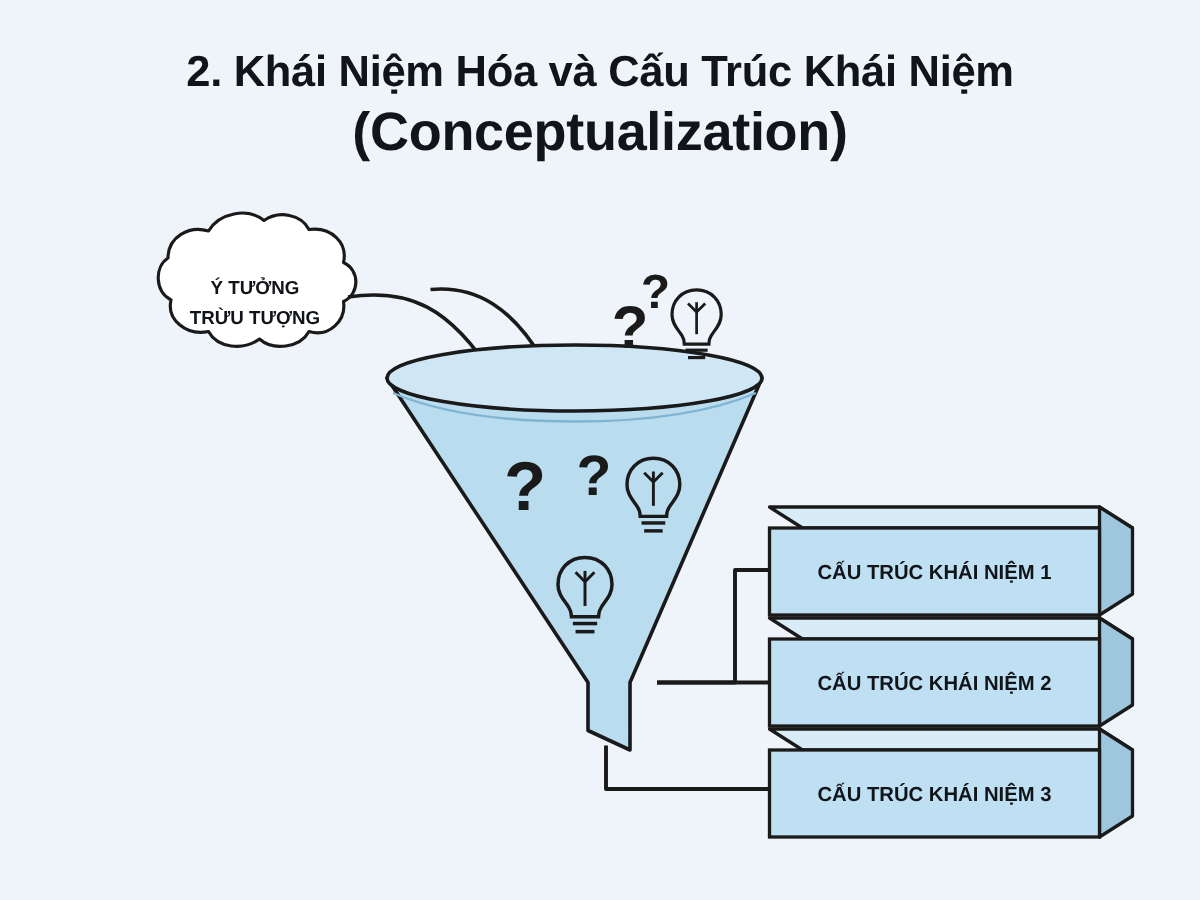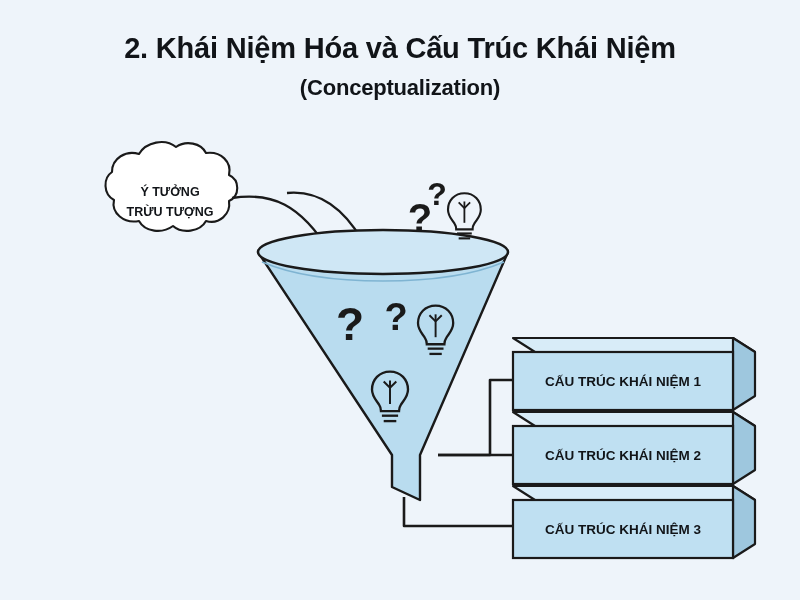--- a/index.html
+++ b/index.html
@@ -29,21 +29,21 @@
     text-align: center;
     color: #111418;
   }
   .title-line {
     font-size: 29px;
     font-weight: bold;
     line-height: 40px;
     letter-spacing: -0.2px;
   }
   .title-line.sub {
-    font-size: 22px;
+    font-size: 36px;
   }
   svg#diagram {
     position: absolute;
     left: 0;
     top: 0;
   }
   .cloud-text {
     font-size: 12.5px;
     font-weight: bold;
     fill: #111418;

